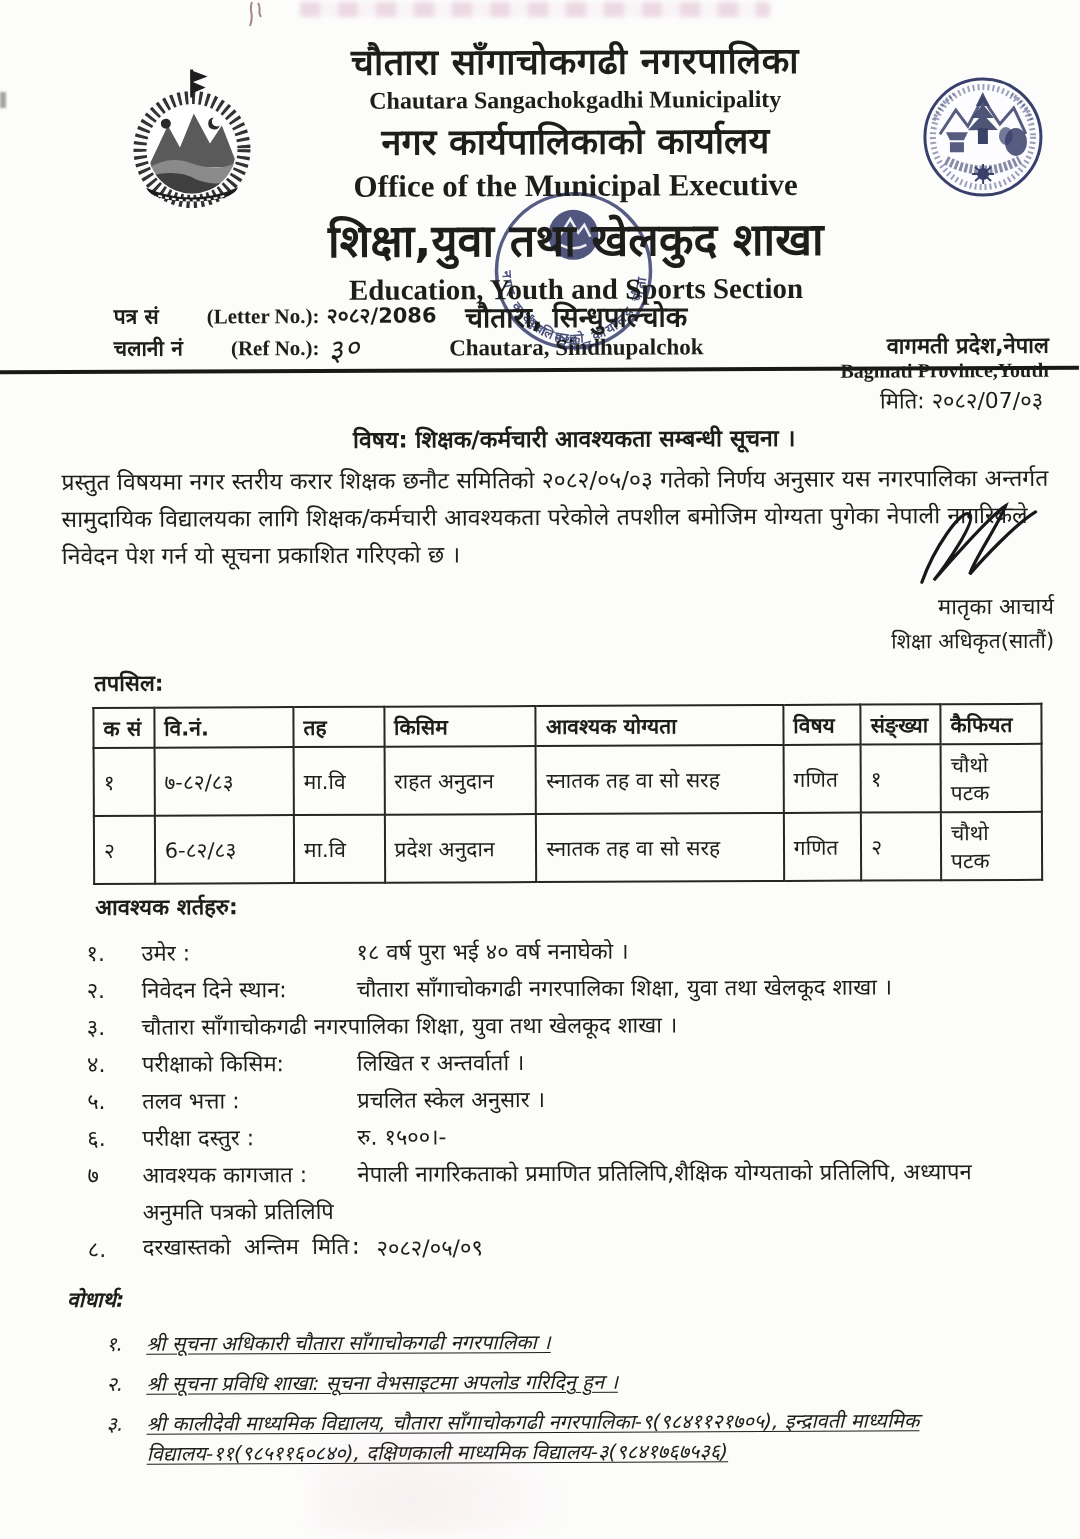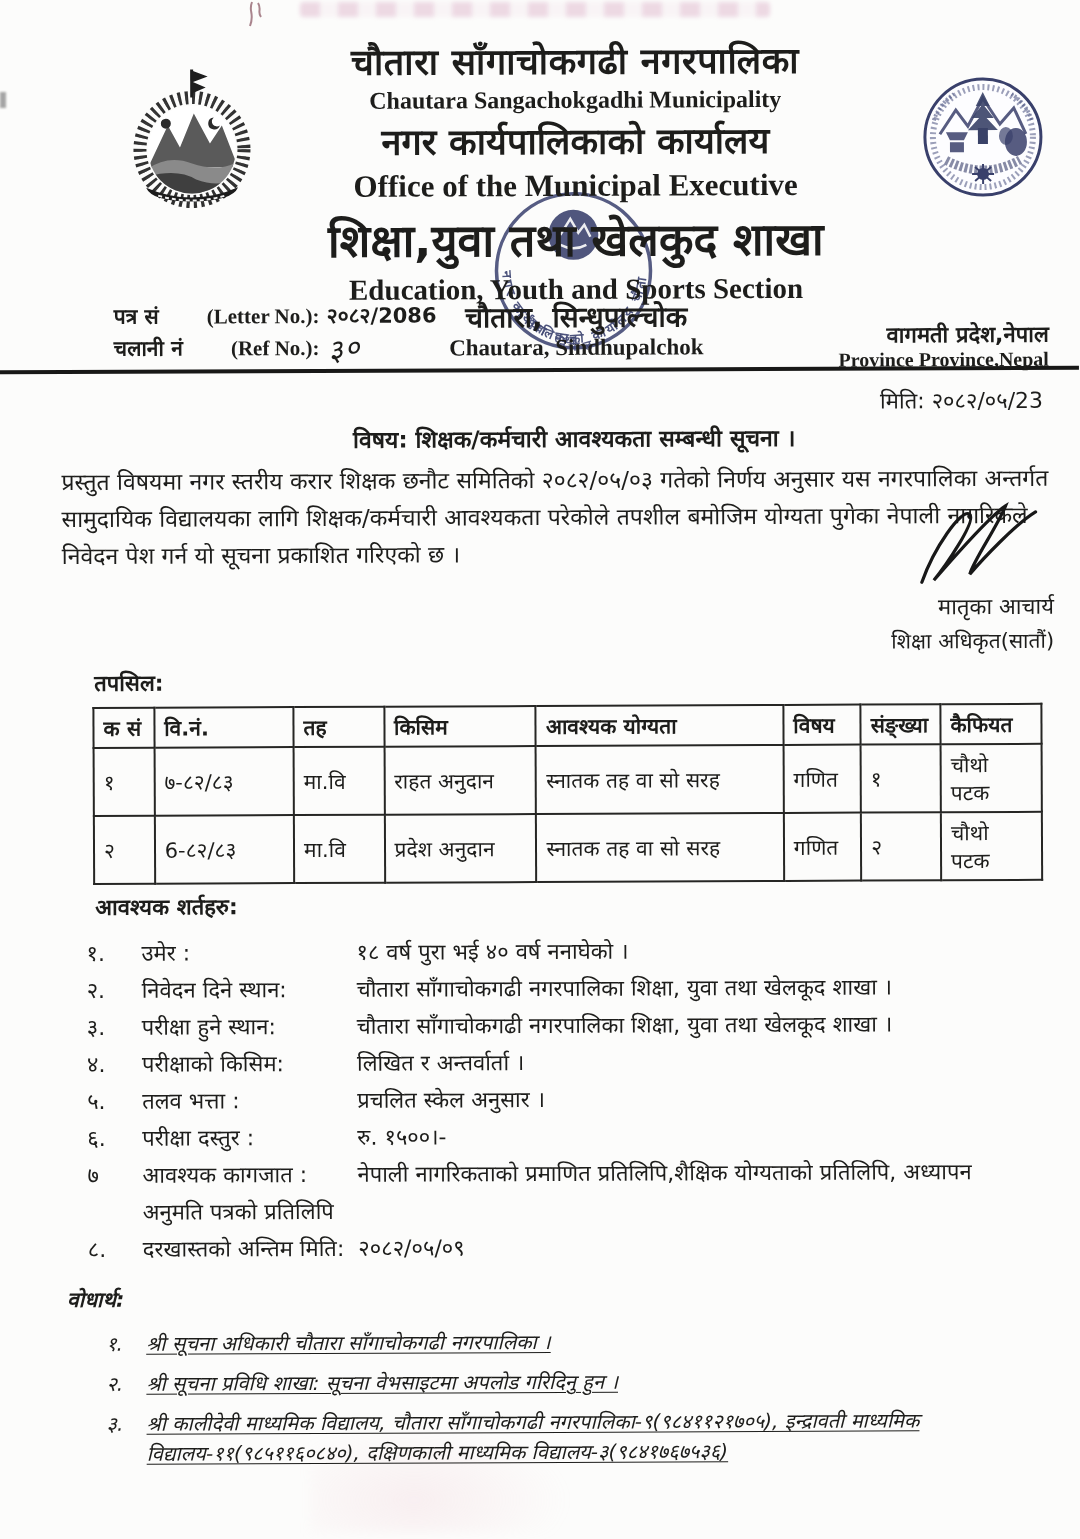--- a/index.html
+++ b/index.html
@@ -41,21 +41,21 @@
 
   .refs-left { position:absolute; left:115px; top:301px; font-size:21px; font-weight:700; line-height:29px; white-space:nowrap; }
   .refs-left .en { font-family:"Liberation Serif", serif; font-size:21px; font-weight:700;margin-left:48px; }
   .hand {
     display:inline-block; font-size:29px; font-weight:400;
     transform:rotate(-10deg) translateY(4px); letter-spacing:2px; font-style:italic;
   }
   .city-block { position:absolute; left:75px; right:0; top:297px; text-align:center; }
   .city-np { font-size:28px; font-weight:700; }
   .city-en { font-family:"Liberation Serif", serif; font-size:23px; font-weight:700; }
-  .prov-block { position:absolute; right:30px; top:320px; text-align:right; }
+  .prov-block { position:absolute; right:30px; top:331px; text-align:right; }
   .prov-np { font-size:22px; font-weight:700; }
   .prov-en { font-family:"Liberation Serif", serif; font-size:20px; font-weight:700; }
 
   
   .date-line { margin-top:14px; padding-right:36px; text-align:right; font-size:22px; }
   .subject { margin-top:6px; padding-left:70px; text-align:center; font-size:23px; font-weight:600; }
   .body-par { width:990px; margin:8px 0 0 62px; font-size:23px; line-height:37px; }
 
   .sig-block { position:absolute; top:500px; right:26px; width:230px; text-align:right; }
   .sig-svg { margin-right:10px; }
@@ -67,21 +67,21 @@
   table.vtab { margin-left:92px; width:950px; border-collapse:collapse; font-size:21px; }
   table.vtab th, table.vtab td { border:2px solid #262624; padding:5px 9px; text-align:left; font-weight:400; height:38px; }
   table.vtab th { font-weight:600; }
   .cw0{width:62px}.cw1{width:142px}.cw2{width:92px}.cw3{width:156px}.cw4{width:256px}.cw5{width:78px}.cw6{width:80px}.cw7{width:102px}
 
   .cond-label { margin:6px 0 0 94px; font-size:22px; font-weight:600; }
   .cond-list { margin-top:18px; font-size:22px; line-height:30px; }
   .citem { display:flex; margin:0 30px 7px 85px; }
   .cno { width:55px; flex:0 0 55px; }
   .clabel { width:215px; flex:0 0 215px; }
-  .citem.run-on .clabel { width:auto; flex:0 0 auto; padding-right:14px; }
+  .citem.run-on .clabel { width:auto; flex:0 0 auto; padding-right:14px;font-family:Liberation Mono, monospace; }
   .cvalue { flex:1; }
   .cwrap2 { margin:0 30px 7px 140px; font-size:22px; line-height:30px; }
 
   .cc-label { margin:20px 0 0 64px; font-size:21px; font-weight:600; font-style:italic; }
   .cc-list { margin:16px 40px 0 103px; font-style:italic; font-size:20px; line-height:30px; }
   .ccitem { display:flex; margin-bottom:10px; }
   .ccno { width:40px; flex:0 0 40px; }
   .cctext { flex:1; text-decoration:underline; text-underline-offset:3px; text-decoration-thickness:1px; }
 </style>
 </head>
@@ -172,27 +172,27 @@
         <div><span>चलानी नं</span><span class="en">(Ref No.):</span> <span class="hand">३०</span></div>
       </div>
 
       <div class="city-block">
         <div class="city-np">चौतारा, सिन्धुपाल्चोक</div>
         <div class="city-en">Chautara, Sindhupalchok</div>
       </div>
 
       <div class="prov-block">
         <div class="prov-np">वागमती प्रदेश,नेपाल</div>
-        <div class="prov-en">Province Province,Nepal</div>
+        <div class="prov-en">Bagmati Province,Youth</div>
       </div>
     </header>
 
     <div class="date-line">
       <span>मिति:</span>
-      <span>२०८२/०५/23</span>
+      <span>२०८२/07/०३</span>
     </div>
 
     <div class="subject">विषय: शिक्षक/कर्मचारी आवश्यकता सम्बन्धी सूचना  ।</div>
 
     <p class="body-par">प्रस्तुत विषयमा नगर स्तरीय करार शिक्षक छनौट समितिको २०८२/०५/०३ गतेको निर्णय अनुसार यस नगरपालिका अन्तर्गत सामुदायिक विद्यालयका लागि शिक्षक/कर्मचारी आवश्यकता परेकोले तपशील बमोजिम योग्यता पुगेका नेपाली नागरिकले निवेदन पेश गर्न यो सूचना प्रकाशित गरिएको छ ।</p>
 
     <div class="sig-block">
       <svg class="sig-svg" width="140" height="92" viewBox="0 0 140 92">
         <path d="M18,84 C30,50 58,10 66,16 C74,22 40,70 30,82 C44,66 86,18 102,8 C94,28 70,62 66,76 C78,62 112,26 132,14" fill="none" stroke="#181818" stroke-width="3.2" stroke-linecap="round"></path>
       </svg>
@@ -245,21 +245,20 @@
         <span class="clabel">उमेर :</span>
         <span class="cvalue">१८ वर्ष पुरा भई ४० वर्ष ननाघेको ।</span>
       </div>
       <div class="citem">
         <span class="cno">२.</span>
         <span class="clabel">निवेदन दिने स्थान:</span>
         <span class="cvalue">चौतारा साँगाचोकगढी नगरपालिका  शिक्षा, युवा तथा खेलकूद शाखा ।</span>
       </div>
       <div class="citem">
         <span class="cno">३.</span>
-        <span class="clabel">परीक्षा हुने स्थान:</span>
         <span class="cvalue">चौतारा साँगाचोकगढी नगरपालिका  शिक्षा, युवा तथा खेलकूद शाखा ।</span>
       </div>
       <div class="citem">
         <span class="cno">४.</span>
         <span class="clabel">परीक्षाको किसिम:</span>
         <span class="cvalue">लिखित र अन्तर्वार्ता ।</span>
       </div>
       <div class="citem">
         <span class="cno">५.</span>
         <span class="clabel">तलव भत्ता  :</span>

